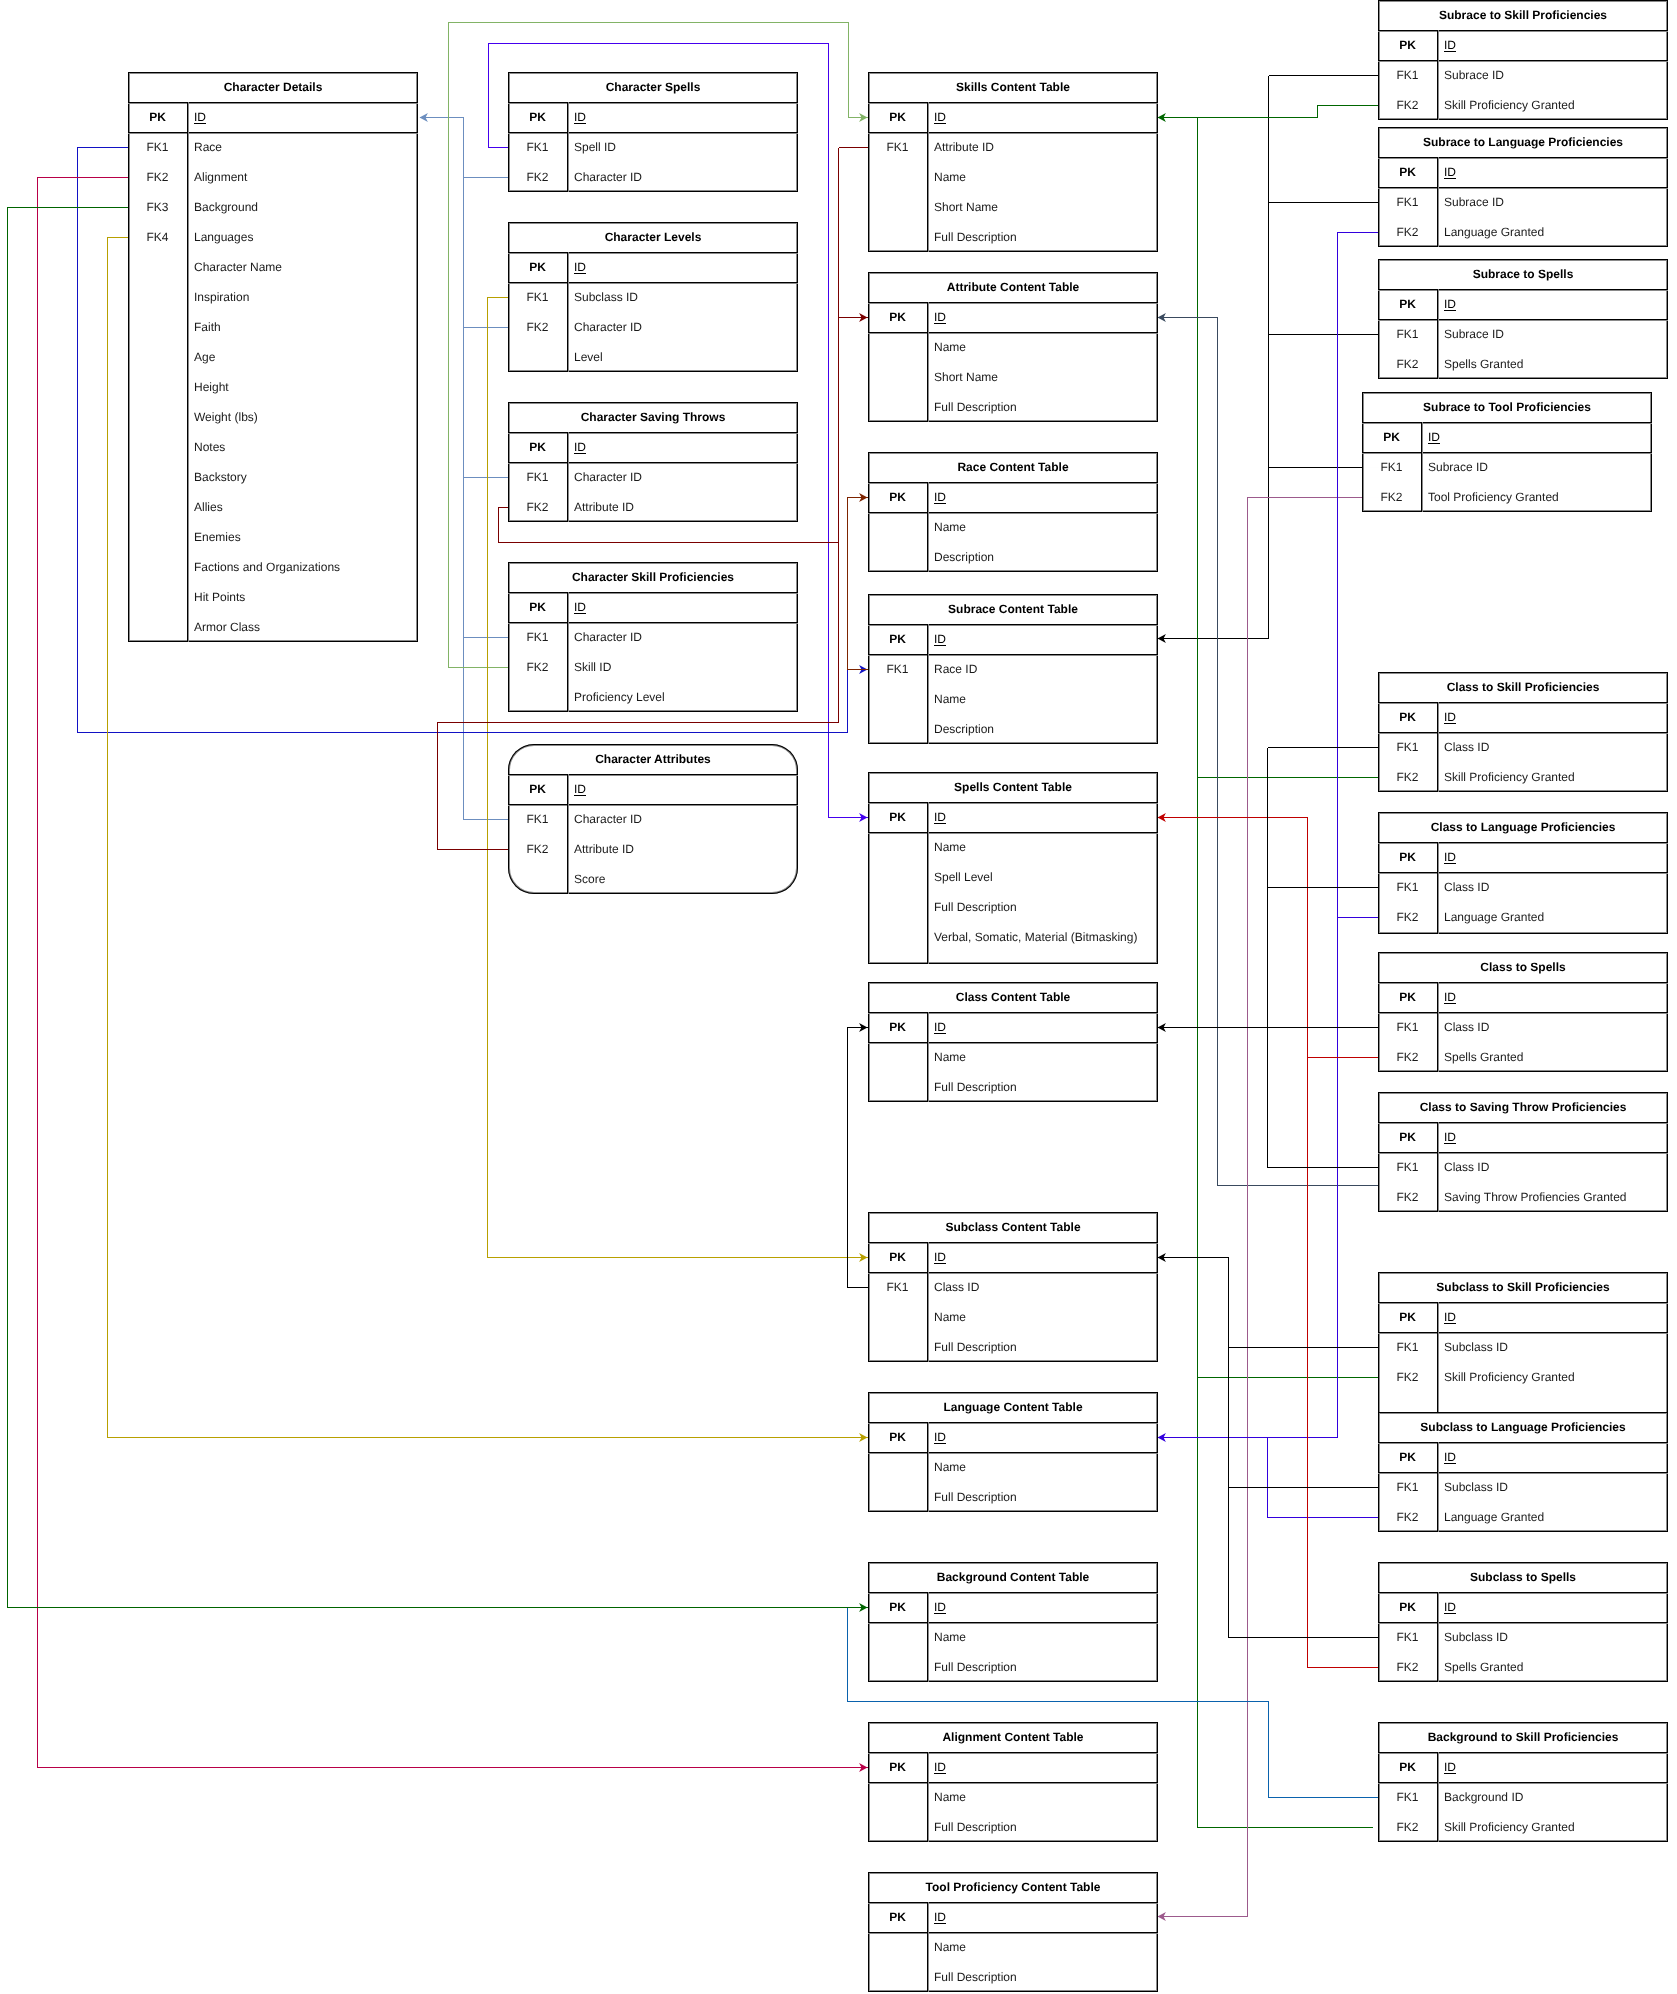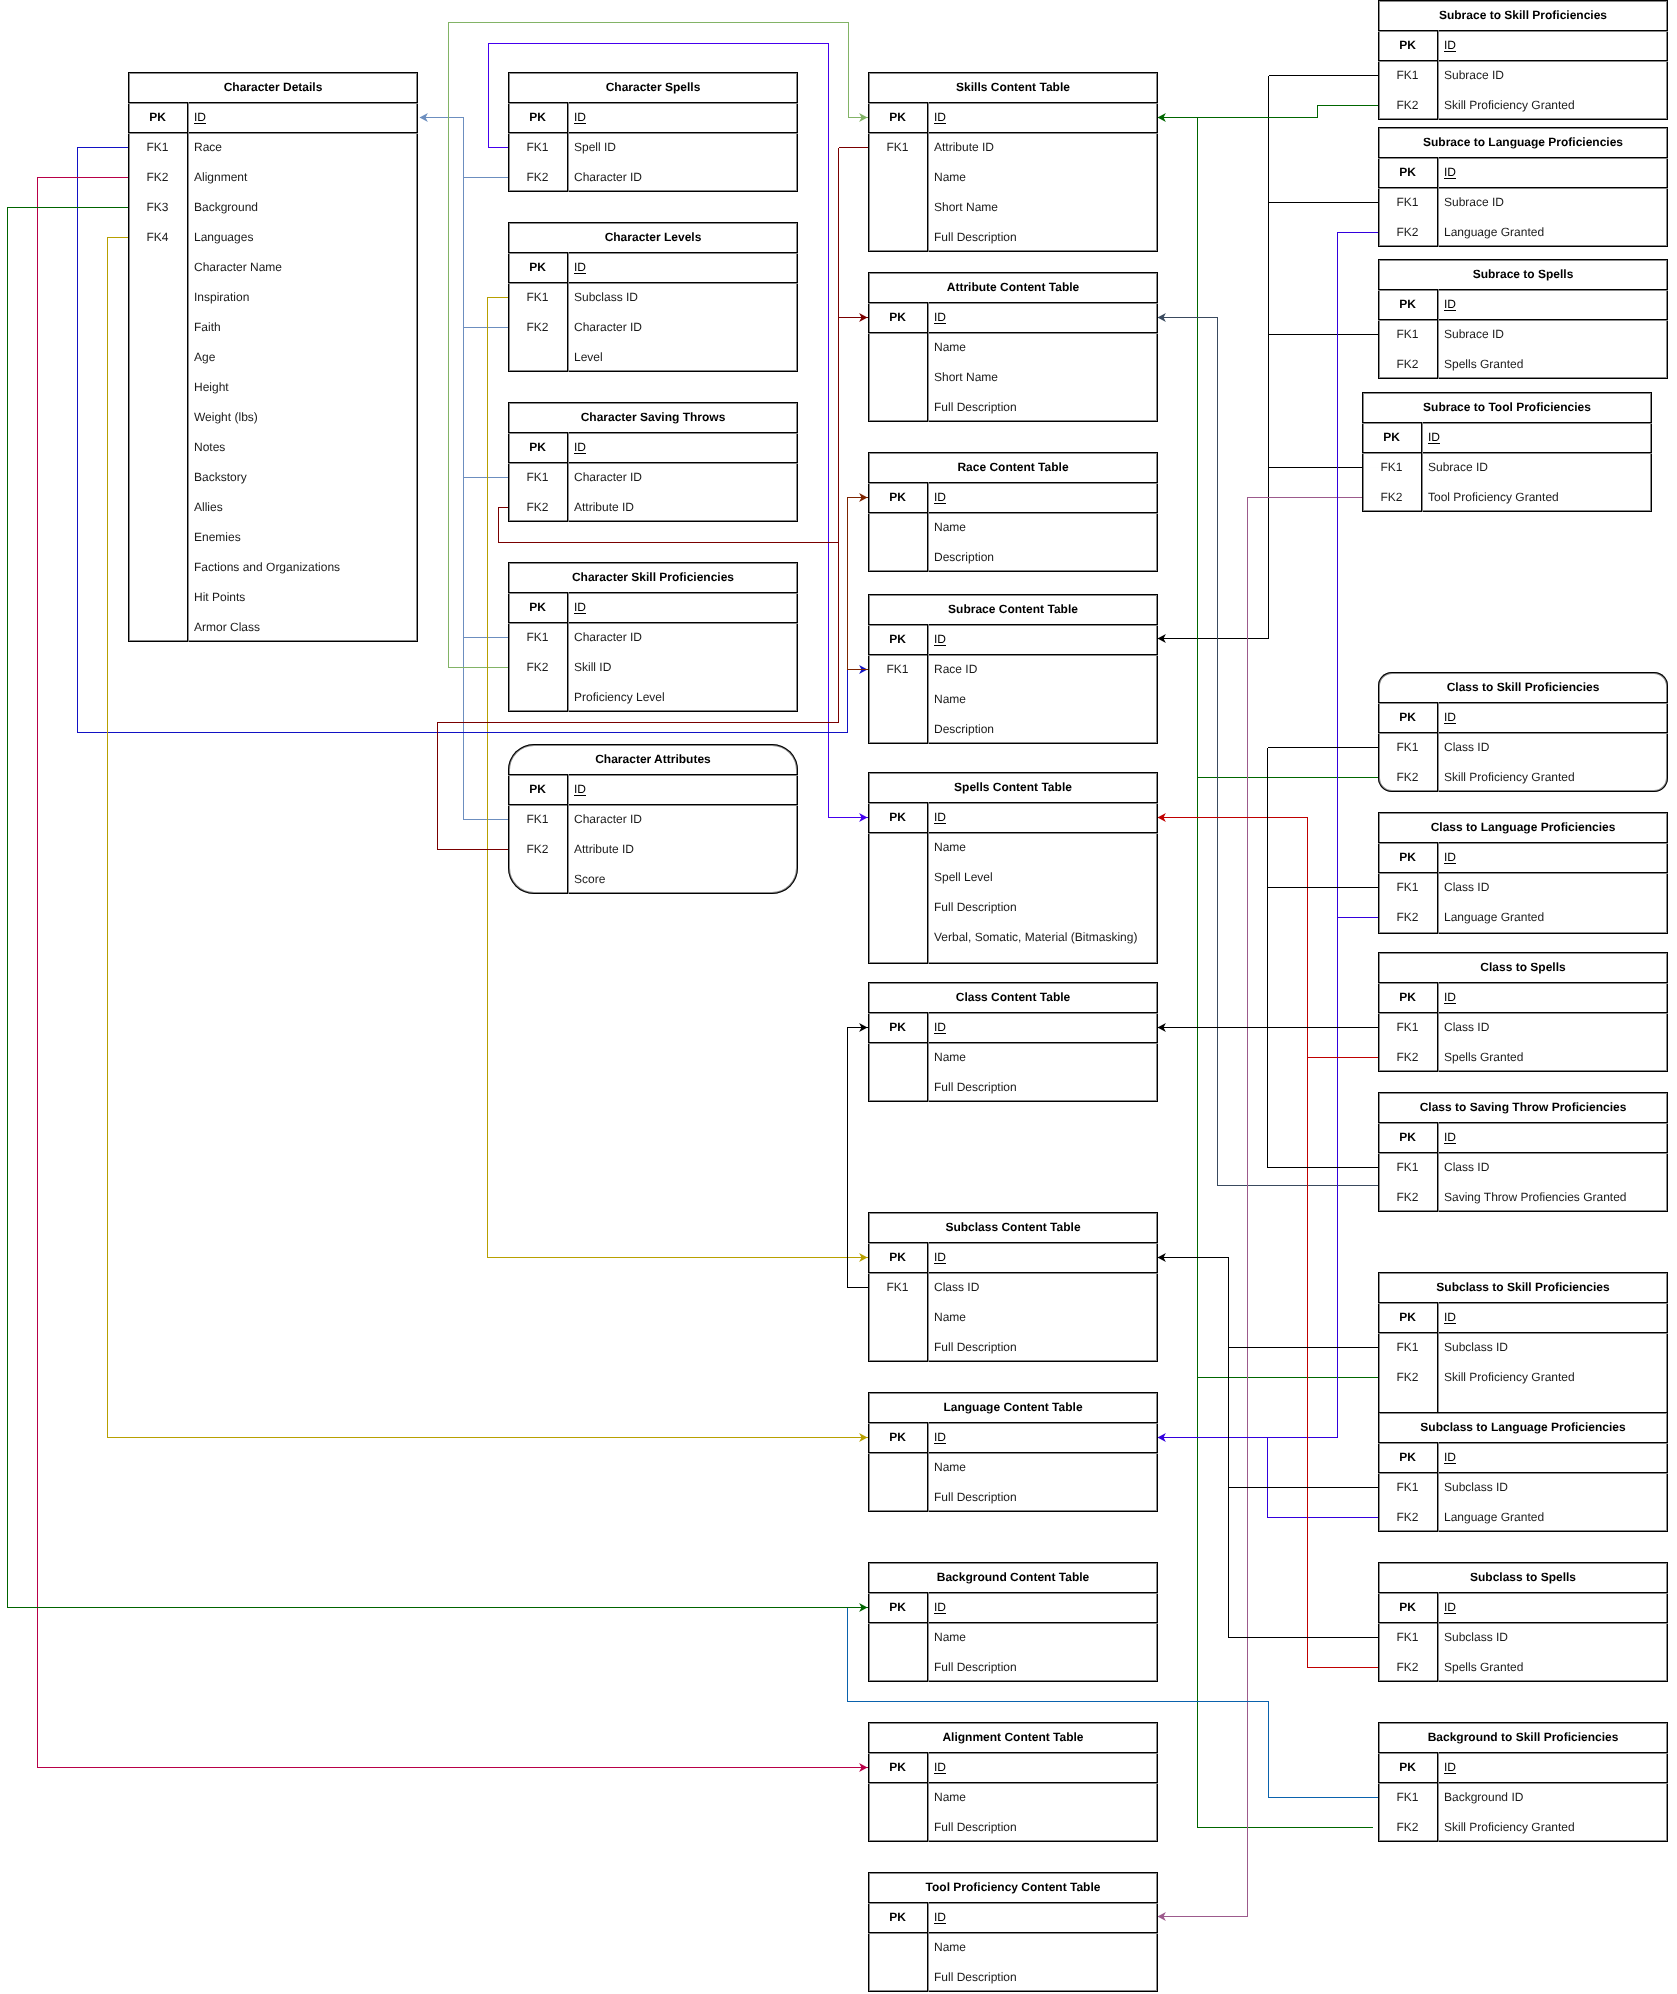--- a/index.html
+++ b/index.html
@@ -617,21 +617,21 @@
     <div class="row">
           <span class="kc">FK1</span>
           <span class="nc">Subrace ID</span>
         </div>
     <div class="row">
           <span class="kc">FK2</span>
           <span class="nc">Tool Proficiency Granted</span>
         </div>
   </div>
 </div>
-<div class="tbl" id="class-to-skill-proficiencies" style="left:1378px;top:672px;width:290px;height:120px;border-radius:14px;">
+<div class="tbl" id="class-to-skill-proficiencies" style="left:1378px;top:672px;width:290px;height:120px;">
   <div class="hline" style="top:30px"></div>
   <div class="hline" style="top:60px"></div>
   <div class="kcl"></div>
   <div class="ttl">Class to Skill Proficiencies</div>
   <div class="body" style="height:90px">
     <div class="row hdr pk">
           <span class="kc">PK</span>
           <span class="nc">ID</span>
         </div>
     <div class="row">

